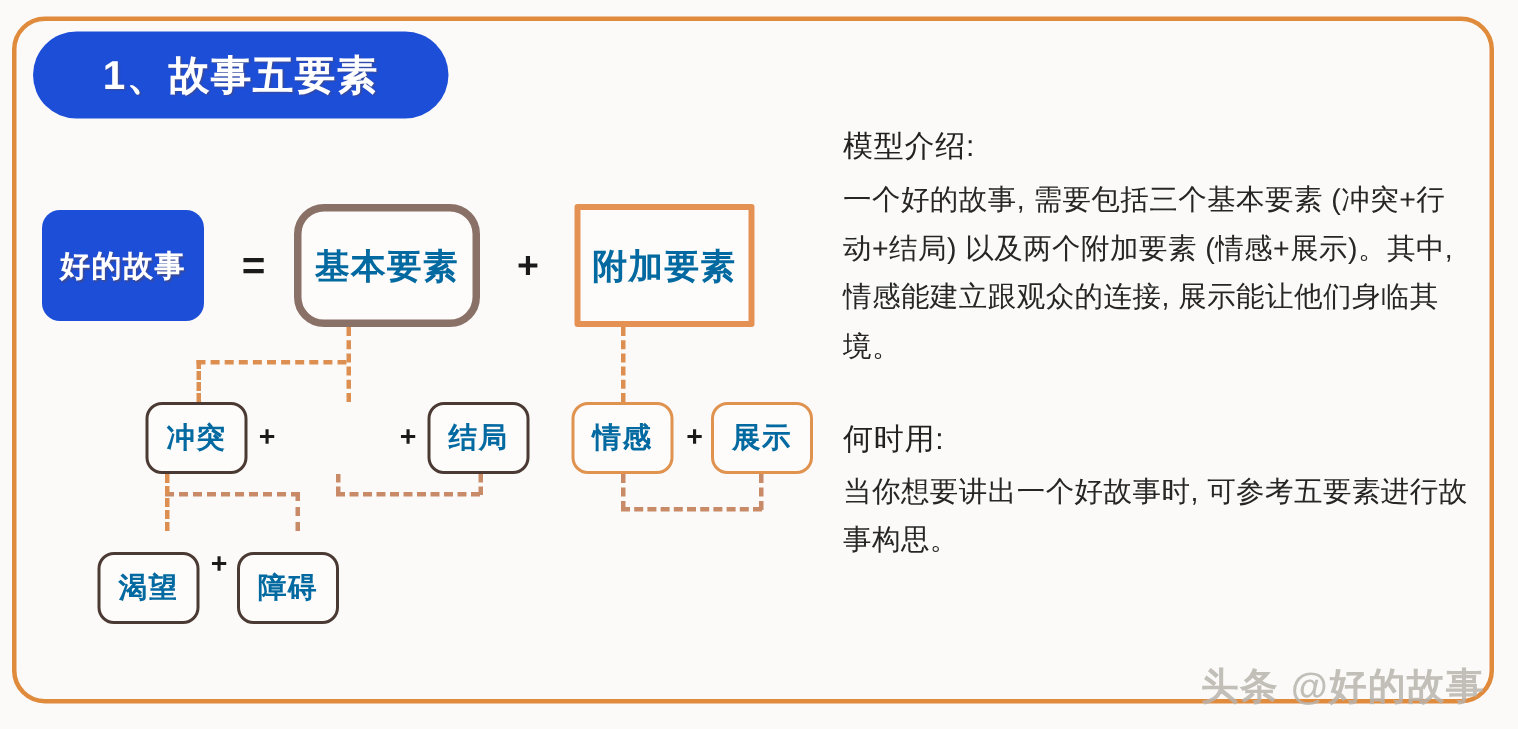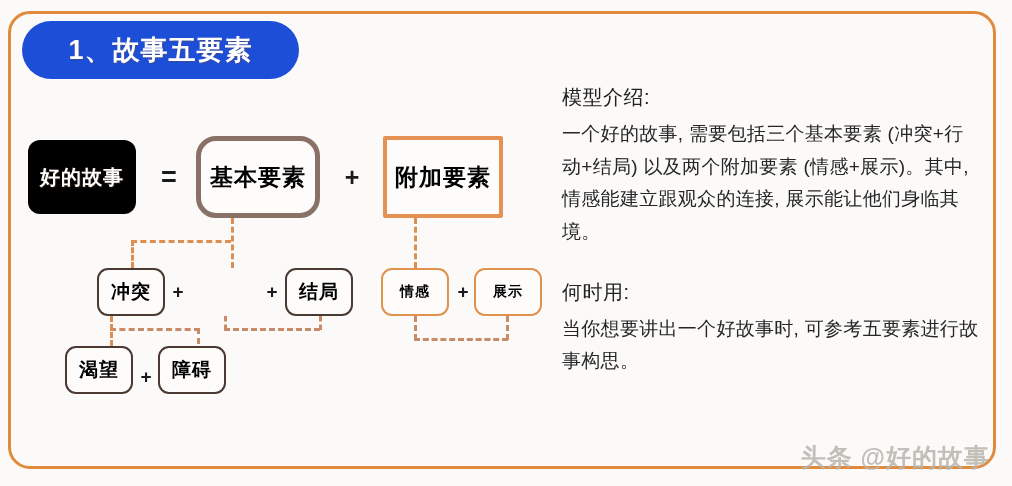--- a/index.html
+++ b/index.html
@@ -64,29 +64,29 @@
     position: absolute;
     box-sizing: border-box;
     display: flex;
     align-items: center;
     justify-content: center;
     background: #fdfcfa;
     white-space: nowrap;
   }
   .node .txt {
     font-weight: bold;
-    color: #000000;
+    color: #0369a1;
     letter-spacing: 1px;
   }
 
   
   #node-good-story {
     left: 28px; top: 140px;
     width: 108px; height: 74px;
-    background: #000000;
+    background: #1d4ed8;
     border-radius: 12px;
   }
   #node-good-story .txt {
     color: #ffffff;
     font-size: 20px;
     text-shadow: 1px 1px 1px rgba(120,70,20,.35);
   }
 
   
   #node-basic {
@@ -128,35 +128,35 @@
   .small-node .txt { font-size: 19px; }
   #node-conflict { left: 97px; width: 68px; }
   #node-action   { left: 190px; width: 68px; }
   #node-ending   { left: 285px; width: 68px; }
 
   
   .small-node2 {
     border: 2.5px solid #4a3a33;
     border-radius: 11px;
     height: 48px;
-    top: 346px;
+    top: 368px;
     text-align: center;
   }
   .small-node2 .txt { font-size: 19px; }
   #node-desire   { left: 65px;  width: 68px; }
   #node-obstacle { left: 158px; width: 68px; }
 
   
   .small-node-o {
     border: 2.5px solid #e0924f;
     border-radius: 11px;
     height: 48px;
     top: 268px;
   }
-  .small-node-o .txt { font-size: 14px; }
+  .small-node-o .txt { font-size: 19px; }
   #node-emotion { left: 381px; width: 68px; }
   #node-display { left: 474px; width: 68px; }
 
   
   .op-sm {
     position: absolute;
     font-size: 19px;
     font-weight: bold;
     color: #1a1a1a;
     width: 22px;

